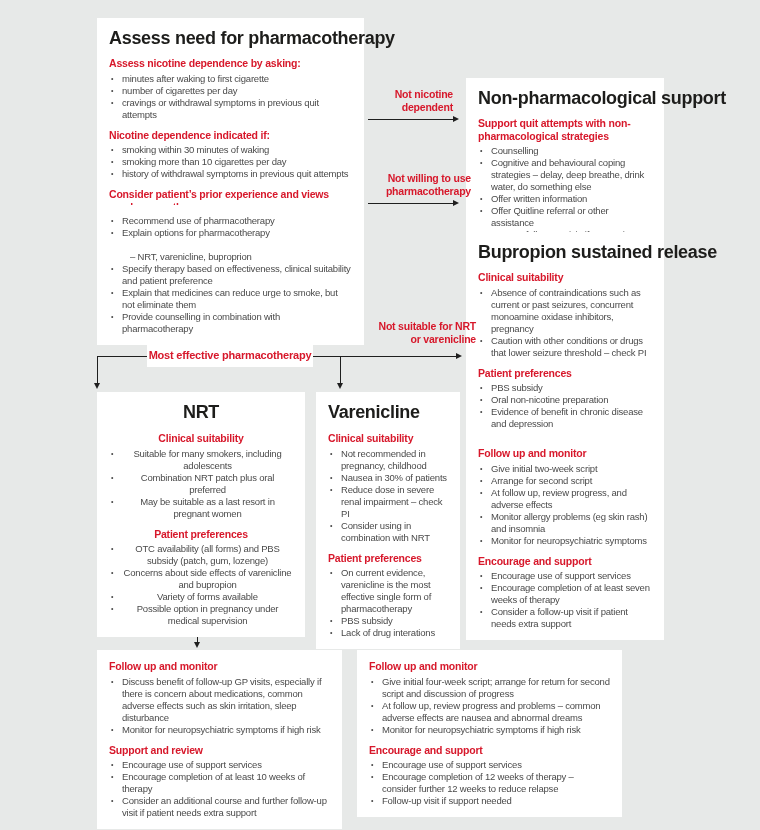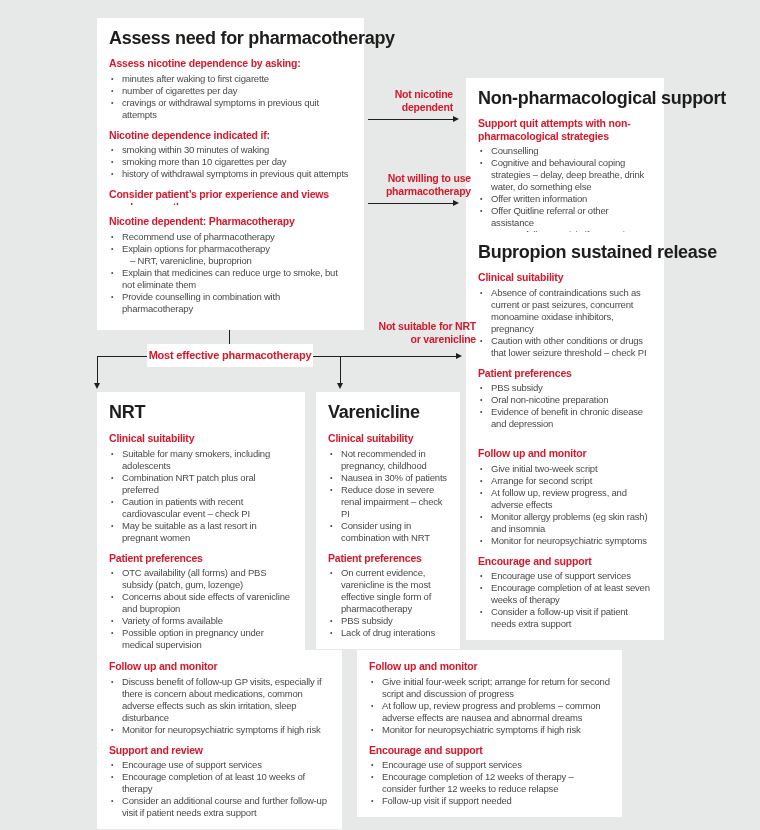--- a/index.html
+++ b/index.html
@@ -18,21 +18,21 @@
   .clabel{position:absolute;color:var(--accent);font-weight:bold;font-size:10.5px;line-height:12.5px;letter-spacing:-0.2px;z-index:2;text-align:right;}
 
   
   .box{position:absolute;background:var(--box);padding:10px 12px 10px 12px;box-sizing:border-box;z-index:1;}
   .box h2{font-size:18px;letter-spacing:-0.3px;margin:0 0 6px 0;color:var(--heading);white-space:nowrap;font-weight:bold;}
   .box h3{color:var(--accent);font-size:10.5px;letter-spacing:-0.2px;margin:8px 0 3px 0;font-weight:bold;line-height:12.5px;}
   .box > :first-child{margin-top:0;}
   .box ul{margin:2px 0 0 0;padding:0;list-style:none;color:var(--body);font-size:9.5px;line-height:12px;letter-spacing:-0.2px;}
   .box li{position:relative;padding-left:13px;margin:0;}
   .box li::before{content:"•";position:absolute;left:2px;top:0;font-size:7px;color:var(--body);}
-  .box li.sub{padding-left:21px;}
+  .box li.sub{padding-left:21px;margin-top:12px;}
   .box li.sub::before{content:"";}
 
   .melabel{position:absolute;background:var(--box);color:var(--accent);font-weight:bold;font-size:11px;letter-spacing:-0.2px;text-align:center;line-height:23px;z-index:2;}
 </style>
 </head>
 <body>
 
 <div class="canvas">
 
   <div class="vline" style="left:228.5px;top:170px;height:30px;"></div>
@@ -81,25 +81,25 @@
     <h3>Nicotine dependence indicated if:</h3>
     <ul>
         <li>smoking within 30 minutes of waking</li>
         <li>smoking more than 10 cigarettes per day</li>
         <li>history of withdrawal symptoms in previous quit attempts</li>
       </ul>
     <h3 style="width:230px;">Consider patient’s prior experience and views on pharmacotherapy</h3>
   </div>
 
   <div class="box" style="left:97px;top:205px;width:267px;min-height:125px;">
-    <h3>Nicotine dependent: Pharmacotherapy</h3>
     <ul>
         <li>Recommend use of pharmacotherapy</li>
         <li>Explain options for pharmacotherapy</li>
         <li class="sub">–  NRT, varenicline, buproprion</li>
+        <li>Specify therapy based on effectiveness, clinical suitability and patient preference</li>
         <li>Explain that medicines can reduce urge to smoke, but not eliminate them</li>
         <li>Provide counselling in combination with pharmacotherapy</li>
       </ul>
   </div>
 
   <div class="box" style="left:466px;top:78px;width:198px;min-height:136px;">
     <h2>Non-pharmacological support</h2>
     <h3 style="width:160px;">Support quit attempts with non-pharmacological strategies</h3>
     <ul>
         <li>Counselling</li>
@@ -118,27 +118,26 @@
         <li>Caution with other conditions or drugs that lower seizure threshold – check PI</li>
       </ul>
     <h3>Patient preferences</h3>
     <ul>
         <li>PBS subsidy</li>
         <li>Oral non-nicotine preparation</li>
         <li>Evidence of benefit in chronic disease and depression</li>
       </ul>
   </div>
 
-  <div class="box" style="left:97px;top:392px;width:208px;min-height:238px;">
+  <div class="box" style="left:97px;top:392px;width:208px;min-height:238px;text-align:center;">
     <h2 style="margin-bottom:9px;">NRT</h2>
     <h3>Clinical suitability</h3>
     <ul>
         <li>Suitable for many smokers, including adolescents</li>
         <li>Combination NRT patch plus oral preferred</li>
-        <li>Caution in patients with recent cardiovascular event – check PI</li>
         <li>May be suitable as a last resort in pregnant women</li>
       </ul>
     <h3>Patient preferences</h3>
     <ul>
         <li>OTC availability (all forms) and PBS subsidy (patch, gum, lozenge)</li>
         <li>Concerns about side effects of varenicline and bupropion</li>
         <li>Variety of forms available</li>
         <li>Possible option in pregnancy under medical supervision</li>
       </ul>
   </div>

